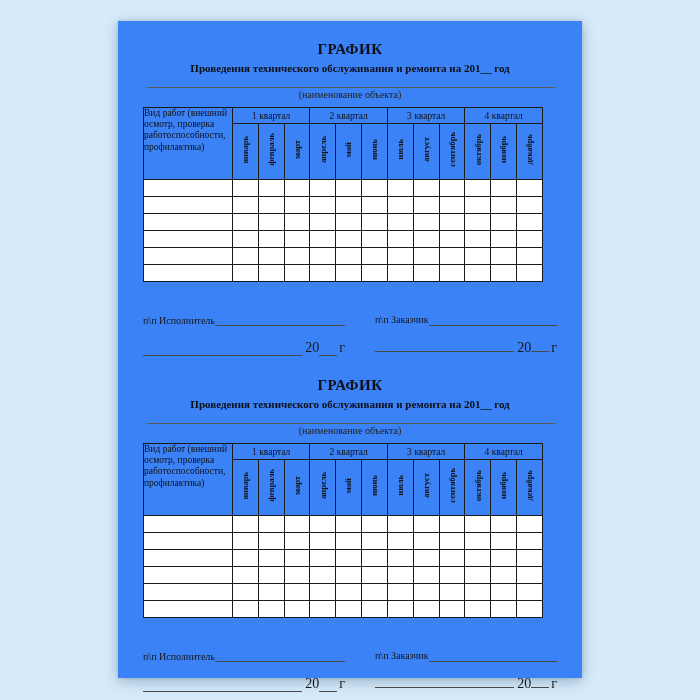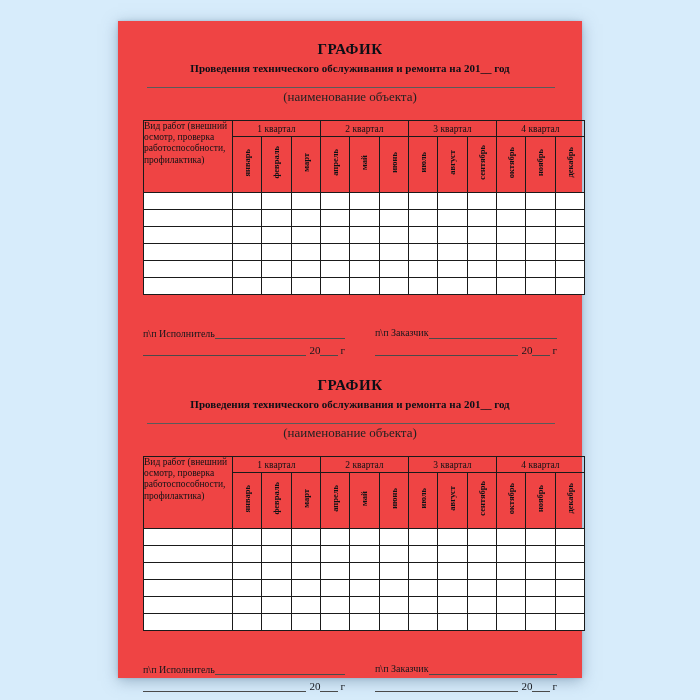--- a/index.html
+++ b/index.html
@@ -6,45 +6,45 @@
   .stage {
     width:700px; height:700px;
     background:#d7ecfb;
     display:flex; justify-content:center; align-items:flex-start;
     font-family:"Liberation Serif","DejaVu Serif",serif;
     overflow:hidden;
   }
   .paper {
     width:464px; height:657px;
     margin-top:21px;
-    background:#ef4444;
+    background:#3b82f6;
     box-shadow:0 3px 14px rgba(90,120,150,.5), 0 0 3px rgba(120,150,180,.4);
     box-sizing:border-box;
     padding:20px 25px 0 25px;
     color:#101215;
   }
   .form { margin-bottom:21px; }
   .title {
     text-align:center; font-weight:bold; font-size:15px;
     letter-spacing:.5px; color:#0c0f16; margin-top:0;
   }
   .subtitle {
     text-align:center; font-weight:bold; font-size:11px;
     color:#0c0f16; margin-top:4px;
   }
   .object-line {
     height:0; border-bottom:1px solid #5a5a5a;
     margin:13px 2px 0 4px;
   }
   .object-caption {
-    text-align:center; font-size:13px; margin-top:1px; color:#222;
+    text-align:center; font-size:10px; margin-top:1px; color:#222;
   }
   table.schedule {
     border-collapse:collapse; table-layout:fixed;
-    width:442px; margin-top:15px;
+    width:400px; margin-top:7px;
     border:1.5px solid #1a1a1a;
   }
   table.schedule th, table.schedule td {
     border:1px solid #1a1a1a; padding:0; margin:0;
   }
   col.c-work { width:89px; }
   tr.quarter-row { height:16px; }
   th.quarter { font-weight:normal; font-size:9.5px; text-align:center; vertical-align:middle; }
   th.work-head {
     font-weight:normal; font-size:9.5px; line-height:1.18;
@@ -53,21 +53,21 @@
   tr.month-row { height:56px; }
   th.month { vertical-align:middle; text-align:center; }
   th.month span {
     writing-mode:vertical-rl; transform:rotate(180deg);
     font-weight:bold; font-size:8.5px; line-height:1;
     white-space:nowrap; display:inline-block; max-height:54px;
   }
   tbody tr { height:17px; }
   tbody td { background:#fff; }
   .sign-row { display:flex; margin-top:32px; font-size:10px; color:#15171c; }
-  .date-row { display:flex; margin-top:5px; font-size:11px; color:#15171c; }
+  .date-row { display:flex; margin-top:14px; font-size:14px; color:#15171c; }
   .col-l { width:202px; margin-right:30px; display:flex; align-items:flex-end; }
   .col-r { flex:1; display:flex; align-items:flex-start; }
   .fill-line { flex:1; border-bottom:1px solid #4a4a4a; height:11px; }
   .fill-line.short { flex:0 0 18px; }
   .lbl { white-space:nowrap; }
   .yr { white-space:nowrap; margin-left:3px; }
   .yr-g { white-space:nowrap; margin-left:2px; }
 </style>
 </head>
 <body>

